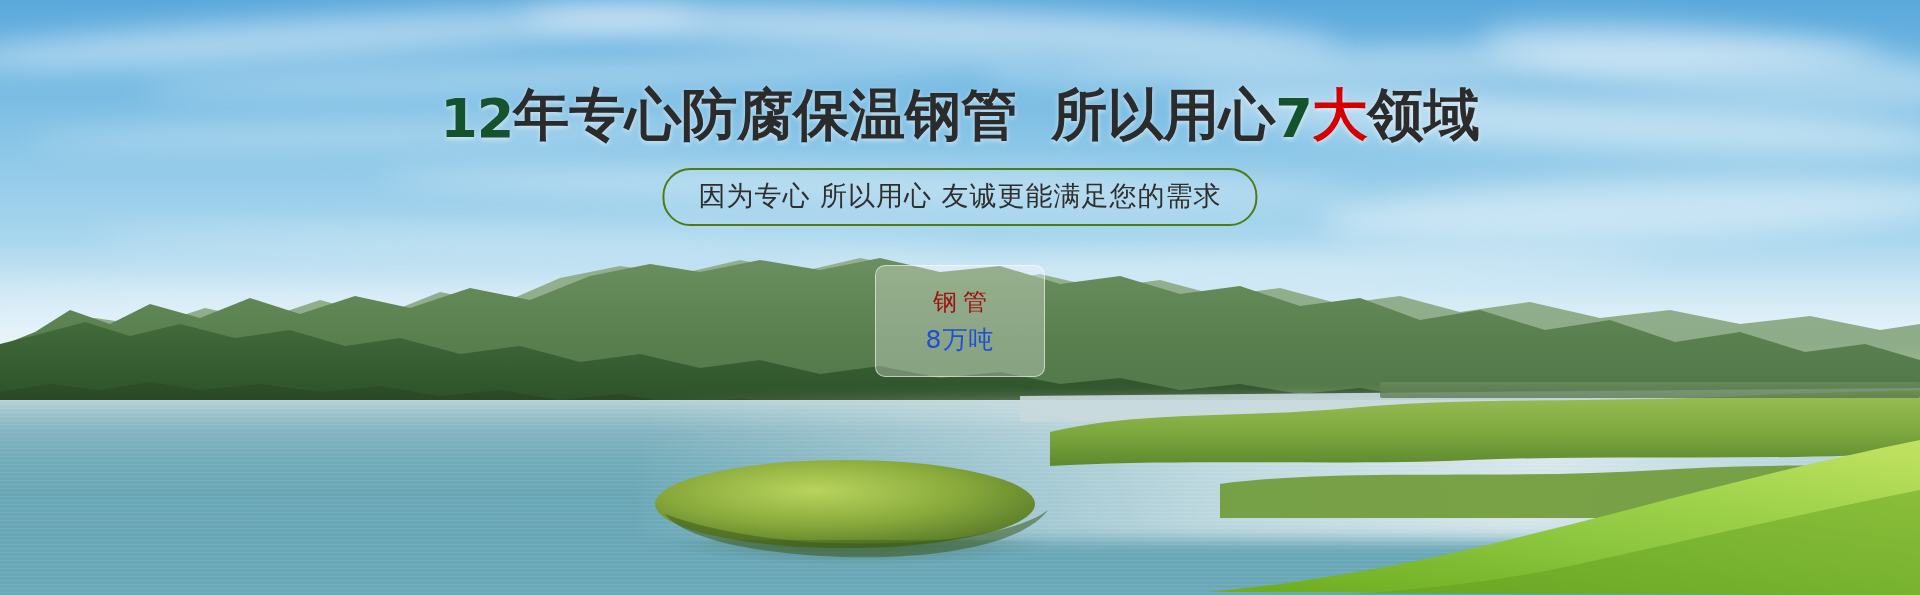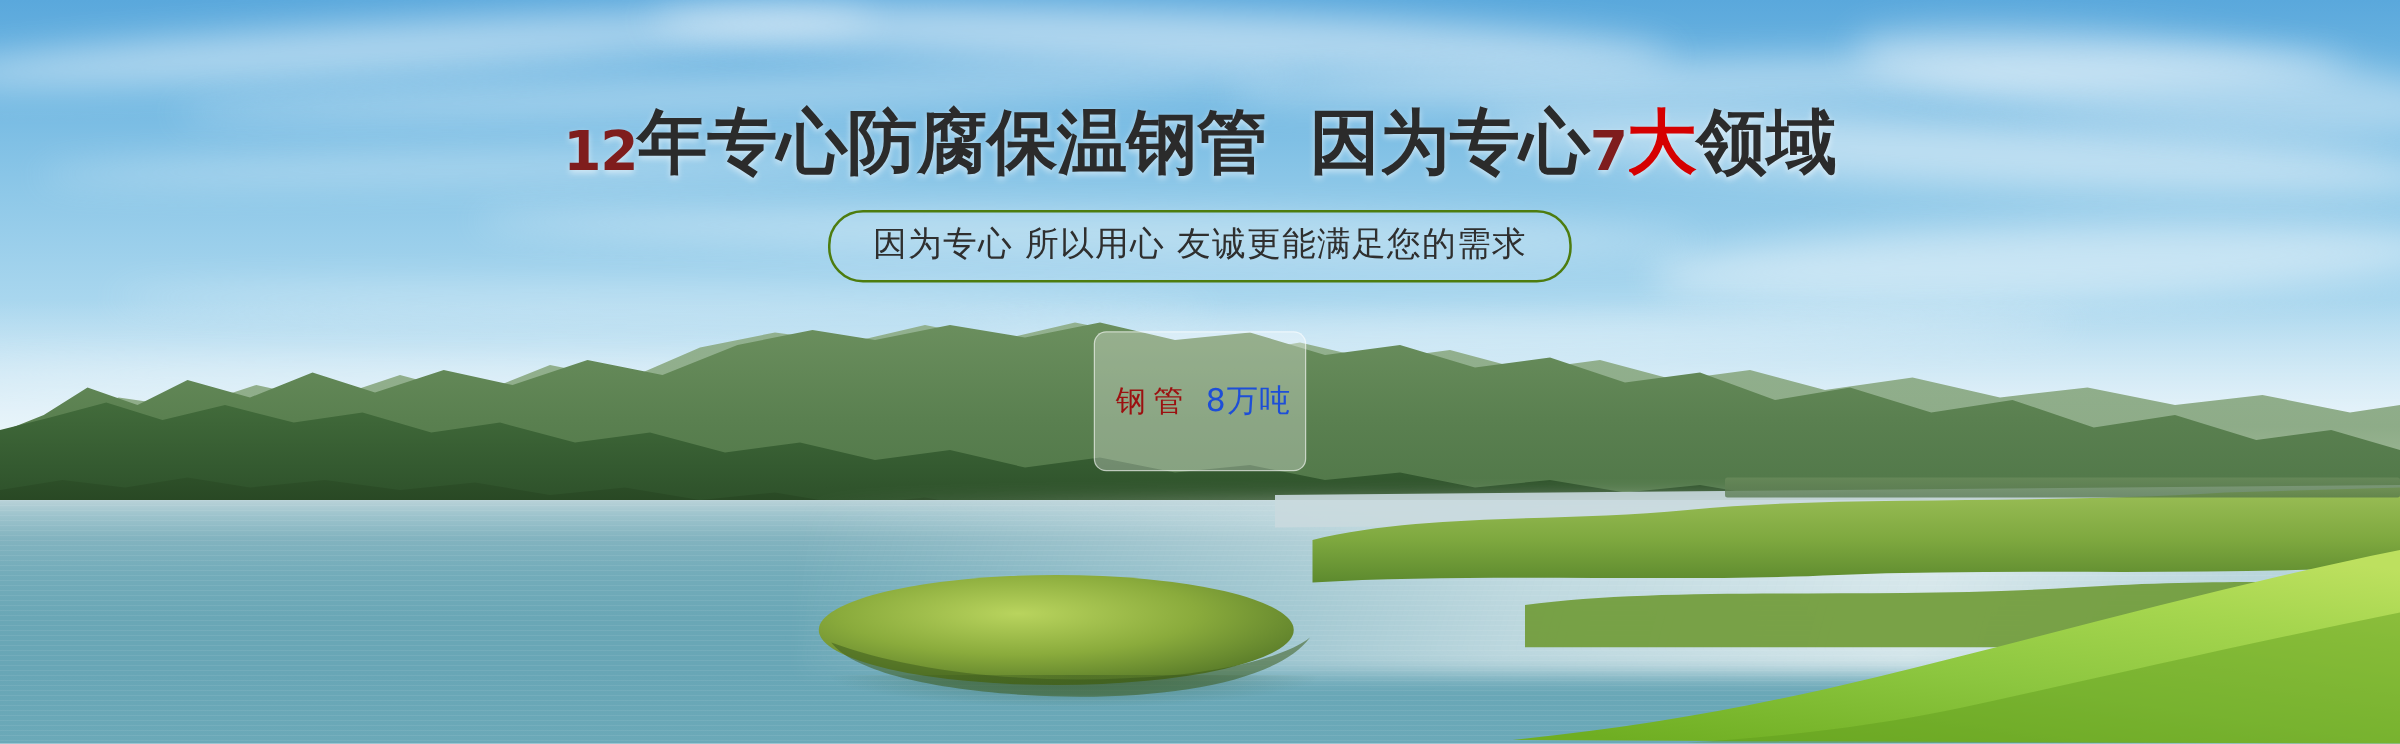--- a/index.html
+++ b/index.html
@@ -91,22 +91,22 @@
     font-family:"DejaVu Sans","Liberation Sans",sans-serif;
     font-weight:bold;
     font-size:56px;
     line-height:62px;
     letter-spacing:0px;
     white-space:nowrap;
     color:#2b2b2b;
     text-shadow:0 2px 5px rgba(255,255,255,.55);
   }
   .headline .num {
-    color:#7f1d1d;
-    font-size:44px;
+    color:#14532d;
+    font-size:54px;
     line-height:62px;
     vertical-align:-3px;
     letter-spacing:-1px;
   }
   .headline .red { color:#d60000; }
   .headline .gap { display:inline-block; width:34px; }
 
   .pill {
     position:absolute; top:168px; left:50%; transform:translateX(-50%);
     border:2px solid #4d7c0f;
@@ -123,21 +123,21 @@
   
   .cards {
     position:absolute; top:265px; left:50%; transform:translateX(-50%);
     display:flex; gap:4px;
   }
   .card {
     width:170px; height:112px;
     border-radius:10px;
     background:rgba(255,255,255,0.30);
     border:1px solid rgba(255,255,255,0.55);
-    display:flex; 
+    display:flex; flex-direction:column;
     align-items:center; justify-content:center;
     gap:12px;
   }
   .card .label {
     font-size:24px; line-height:26px; letter-spacing:6px;
     color:#9c1010; text-indent:6px; font-weight:normal;
   }
   .card .value {
     font-size:25px; line-height:26px; letter-spacing:1px;
     color:#1d4ed8; white-space:nowrap;
@@ -265,21 +265,21 @@
     </defs>
     <path fill="url(#gGrass)" d="M1040,10 C900,38 760,78 620,112 C520,136 430,152 330,162
       L1040,165 Z"></path>
     <path fill="#5f9c1c" opacity=".45" d="M1040,60 C920,84 800,112 690,136 C620,151 540,160 470,164
       L1040,165 Z"></path>
   </svg>
 
   <div class="content">
 
     <div class="headline">
-      <span class="num">12</span><span>年专心防腐保温钢管</span><span class="gap"></span><span>因为专心</span><span class="num">7</span><span class="red">大</span><span>领域</span>
+      <span class="num">12</span><span>年专心防腐保温钢管</span><span class="gap"></span><span>所以用心</span><span class="num">7</span><span class="red">大</span><span>领域</span>
     </div>
 
     <div class="pill">
       <span>因为专心 所以用心  友诚更能满足您的需求</span>
     </div>
 
     <div class="cards">
 
       <div class="card">
         <div class="label">钢管</div>

